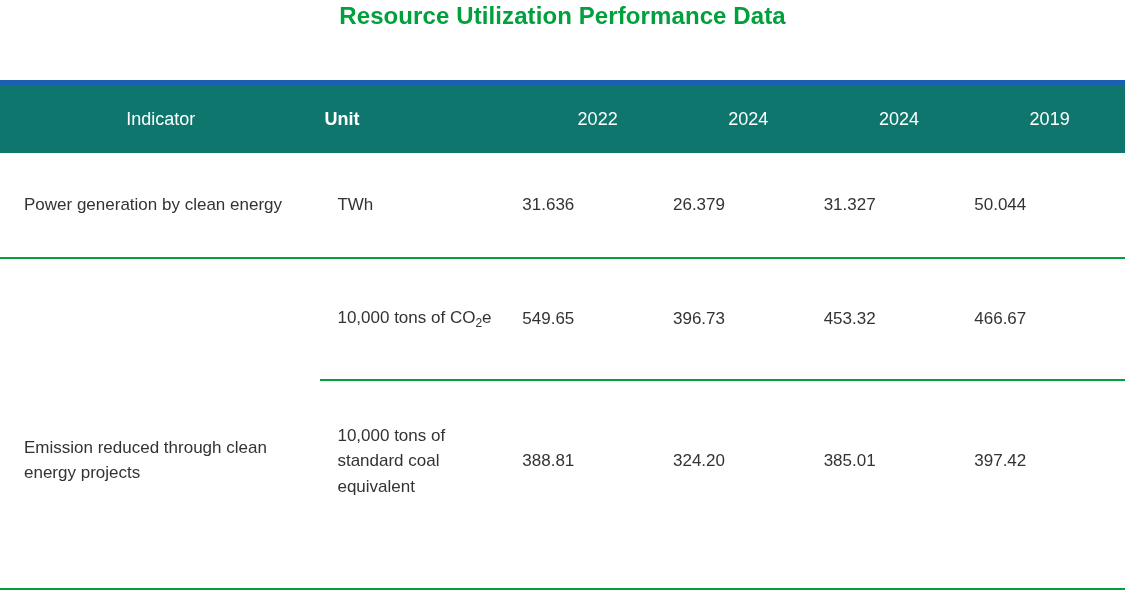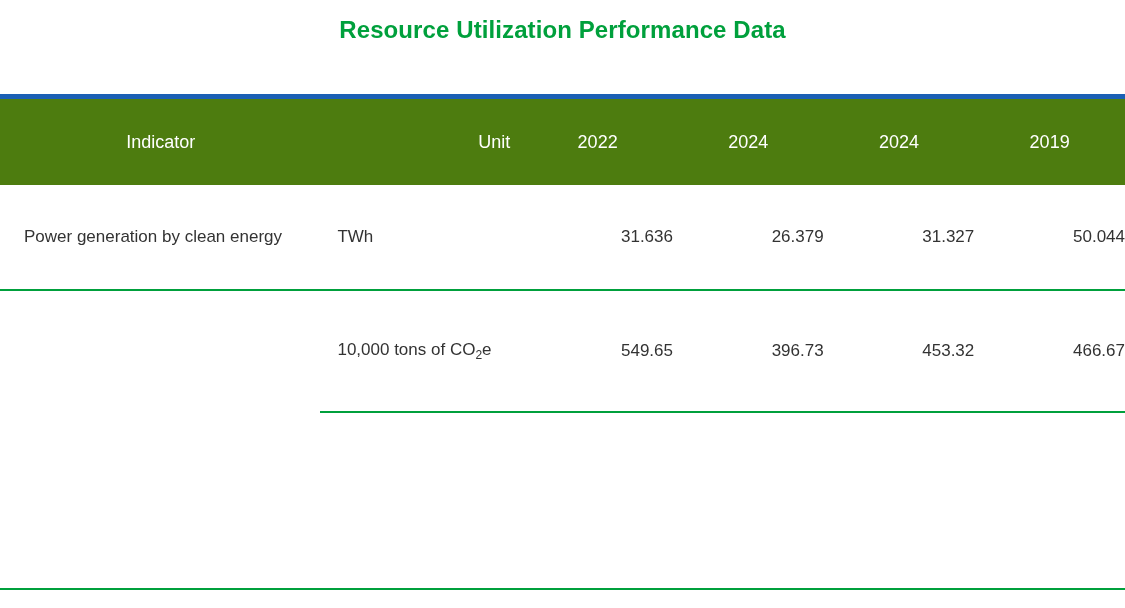--- a/index.html
+++ b/index.html
@@ -17,51 +17,51 @@
   .page {
     position: relative;
     width: 1125px;
     height: 608px;
   }
   .title {
     text-align: center;
     font-size: 24px;
     font-weight: bold;
     color: #00a03c;
-    padding-top: 16px;
+    padding-top: 2px;
     letter-spacing: 0.1px;
   }
   .table-wrap {
     margin-top: 50px;
     width: 1125px;
   }
   table.data-table {
     border-collapse: collapse;
     width: 1125px;
     table-layout: fixed;
   }
   table.data-table col.c-indicator { width: 320px; }
   table.data-table col.c-unit      { width: 200px; }
   table.data-table col.c-y         { width: 150px; }
   thead .topline td {
     height: 5px;
     padding: 0;
     background: #1a5fb4;
   }
   thead tr.head-row th {
-    background: #4d7c0f;
+    background: #0f766e;
     color: #ffffff;
     font-size: 18px;
     font-weight: normal;
     height: 62px;
-    padding: 12px;
+    padding: 3px;
     vertical-align: middle;
   }
   thead tr.head-row th.indicator-h { text-align: center; }
-  thead tr.head-row th.unit-h { text-align: right; }
+  thead tr.head-row th.unit-h { text-align: left; font-weight: bold; }
   thead tr.head-row th.year-h { text-align: center; }
 
   tbody td {
     font-size: 17px;
     color: #333333;
     vertical-align: middle;
     padding: 0;
   }
   tbody td.indicator {
     text-align: left;
@@ -69,21 +69,21 @@
     padding-right: 14px;
     line-height: 1.45;
   }
   tbody td.unit {
     text-align: left;
     padding-left: 16px;
     padding-right: 10px;
     line-height: 1.5;
   }
   tbody td.val {
-    text-align: right;
+    text-align: left;
   }
   tr.row-a td { height: 104px; }
   tr.row-b td { height: 120px; }
   tr.row-c td { height: 160px; }
 
   .sep-full {
     height: 2px;
     background: #00a03c;
     width: 1125px;
   }
@@ -159,19 +159,27 @@
           <td class="val">453.32</td>
           <td class="val">466.67</td>
         </tr>
 
         <tr class="sep-holder">
           <td colspan="6">
               <div class="sep-right"></div>
             </td>
         </tr>
 
+        <tr class="row-c">
+          <td class="indicator">Emission reduced through clean energy projects</td>
+          <td class="unit">10,000 tons of standard coal equivalent</td>
+          <td class="val">388.81</td>
+          <td class="val">324.20</td>
+          <td class="val">385.01</td>
+          <td class="val">397.42</td>
+        </tr>
 
       </tbody>
     </table>
   </div>
 
   <div class="bottom-line"></div>
 </div>
 
 </body></html>

